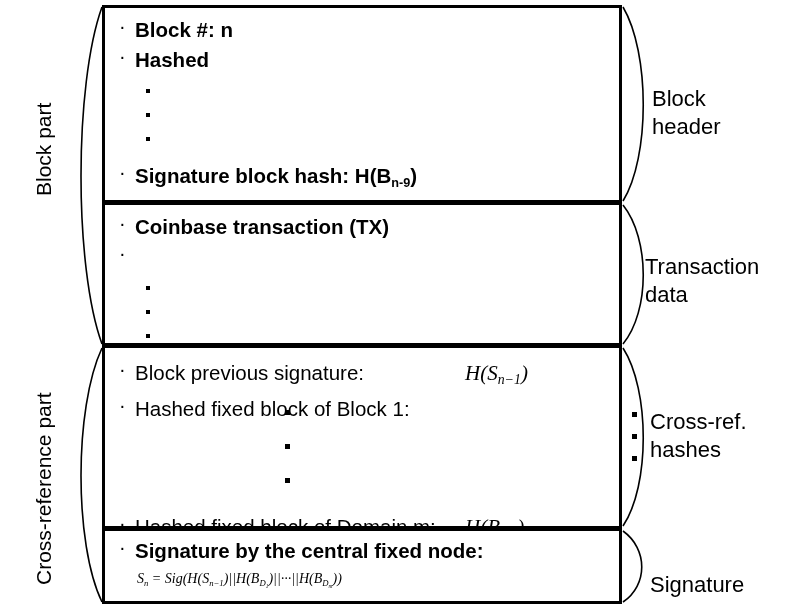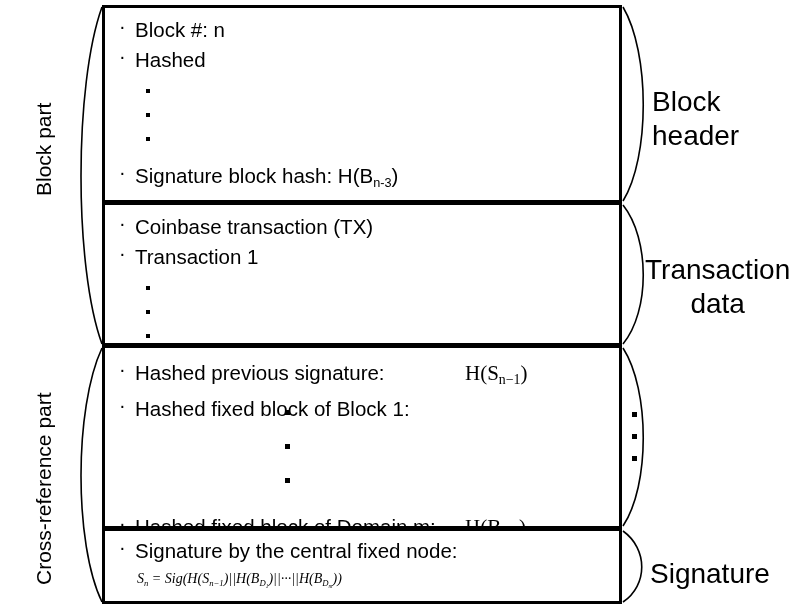--- a/index.html
+++ b/index.html
@@ -55,21 +55,21 @@
   }
   .bullet {
     display: inline-block;
     width: 16px;
     flex: none;
     font-size: 20px;
     line-height: 30px;
     text-align: left;
     transform: translateY(-4px);
   }
-  .rowtext { display: inline-block; }
+  .rowtext { display: inline-block; font-weight: bold; }
   sub {
     font-size: 0.62em;
     vertical-align: -0.30em;
     letter-spacing: 0;
   }
 
   
   .vdots {
     padding-left: 27px;
     line-height: 0;
@@ -86,20 +86,21 @@
   .xrow {
     display: flex;
     align-items: baseline;
     font-size: 20.5px;
     line-height: 29px;
     white-space: nowrap;
   }
   .xlabel { display: inline-block; width: 330px; }
   .math {
     font-family: "Liberation Serif", serif;
+    font-style: italic;
     font-size: 21px;
   }
   .math sub {
     font-size: 0.66em;
     vertical-align: -0.28em;
   }
   .math sub sub {
     font-size: 0.72em;
     vertical-align: -0.25em;
   }
@@ -156,22 +157,22 @@
   }
   .brace path {
     fill: none;
     stroke: #000;
     stroke-width: 1.6;
   }
 
   
   .rlabel {
     position: absolute;
-    font-size: 28px;
-    line-height: 34px;
+    font-size: 22px;
+    line-height: 28px;
     white-space: pre-line;
   }
   .vlabel {
     position: absolute;
     font-size: 21px;
     white-space: nowrap;
     transform-origin: 0 0;
     transform: rotate(-90deg);
   }
 </style>
@@ -206,54 +207,53 @@
       </div>
 
       <div class="vdots" style="margin-top:14px;">
         <span class="d"></span>
         <span class="d"></span>
         <span class="d"></span>
       </div>
 
       <div class="row" style="margin-top:8px;">
         <span class="bullet">·</span>
-        <span class="rowtext"><span>Signature block hash: H(B</span><sub>n-3</sub><span>)</span></span>
+        <span class="rowtext"><span>Signature block hash: H(B</span><sub>n-9</sub><span>)</span></span>
       </div>
 
     </div>
   </div>
 
   <div class="box" id="box-txdata">
     <div class="rows">
 
       <div class="row">
         <span class="bullet">·</span>
         <span class="rowtext">Coinbase transaction (TX)</span>
       </div>
 
       <div class="row">
         <span class="bullet">·</span>
-        <span class="rowtext">Transaction 1</span>
       </div>
 
       <div class="vdots" style="margin-top:14px;">
         <span class="d"></span>
         <span class="d"></span>
         <span class="d"></span>
       </div>
 
     </div>
   </div>
 
   <div class="box" id="box-crossref">
     <div class="rows" style="padding-top:10px;">
 
       <div class="xrow">
         <span class="bullet">·</span>
-        <span class="xlabel">Hashed previous signature:</span>
+        <span class="xlabel">Block previous signature:</span>
         <span class="math"><span>H</span><span>(</span><span>S</span><sub>n−1</sub><span>)</span></span>
       </div>
 
       <div class="xrow">
         <span class="bullet">·</span>
         <span class="xlabel">Hashed fixed block of Block 1:</span>
       </div>
 
       <div class="xrow" style="margin-top:88px;">
         <span class="bullet">·</span>
@@ -301,19 +301,21 @@
     <path d="M1 2 C 28 44, 28 140, 1 180"></path>
   </svg>
 
   <svg class="brace" style="left:622px; top:529px;" width="32" height="75" viewBox="0 0 32 75">
     <path d="M1 2 C 26 20, 26 56, 1 73"></path>
   </svg>
 
   <div class="rlabel" style="left:652px; top:85px;">Block
 header</div>
 
-  <div class="rlabel" style="left:645px; top:253px;text-align:center;">Transaction
+  <div class="rlabel" style="left:645px; top:253px;">Transaction
 data</div>
 
-
-  <div class="rlabel" style="left:650px; top:557px;">Signature</div>
+  <div class="rlabel" style="left:650px; top:408px;">Cross-ref.
+hashes</div>
+
+  <div class="rlabel" style="left:650px; top:571px;">Signature</div>
 
 </div>
 
 </body></html>

